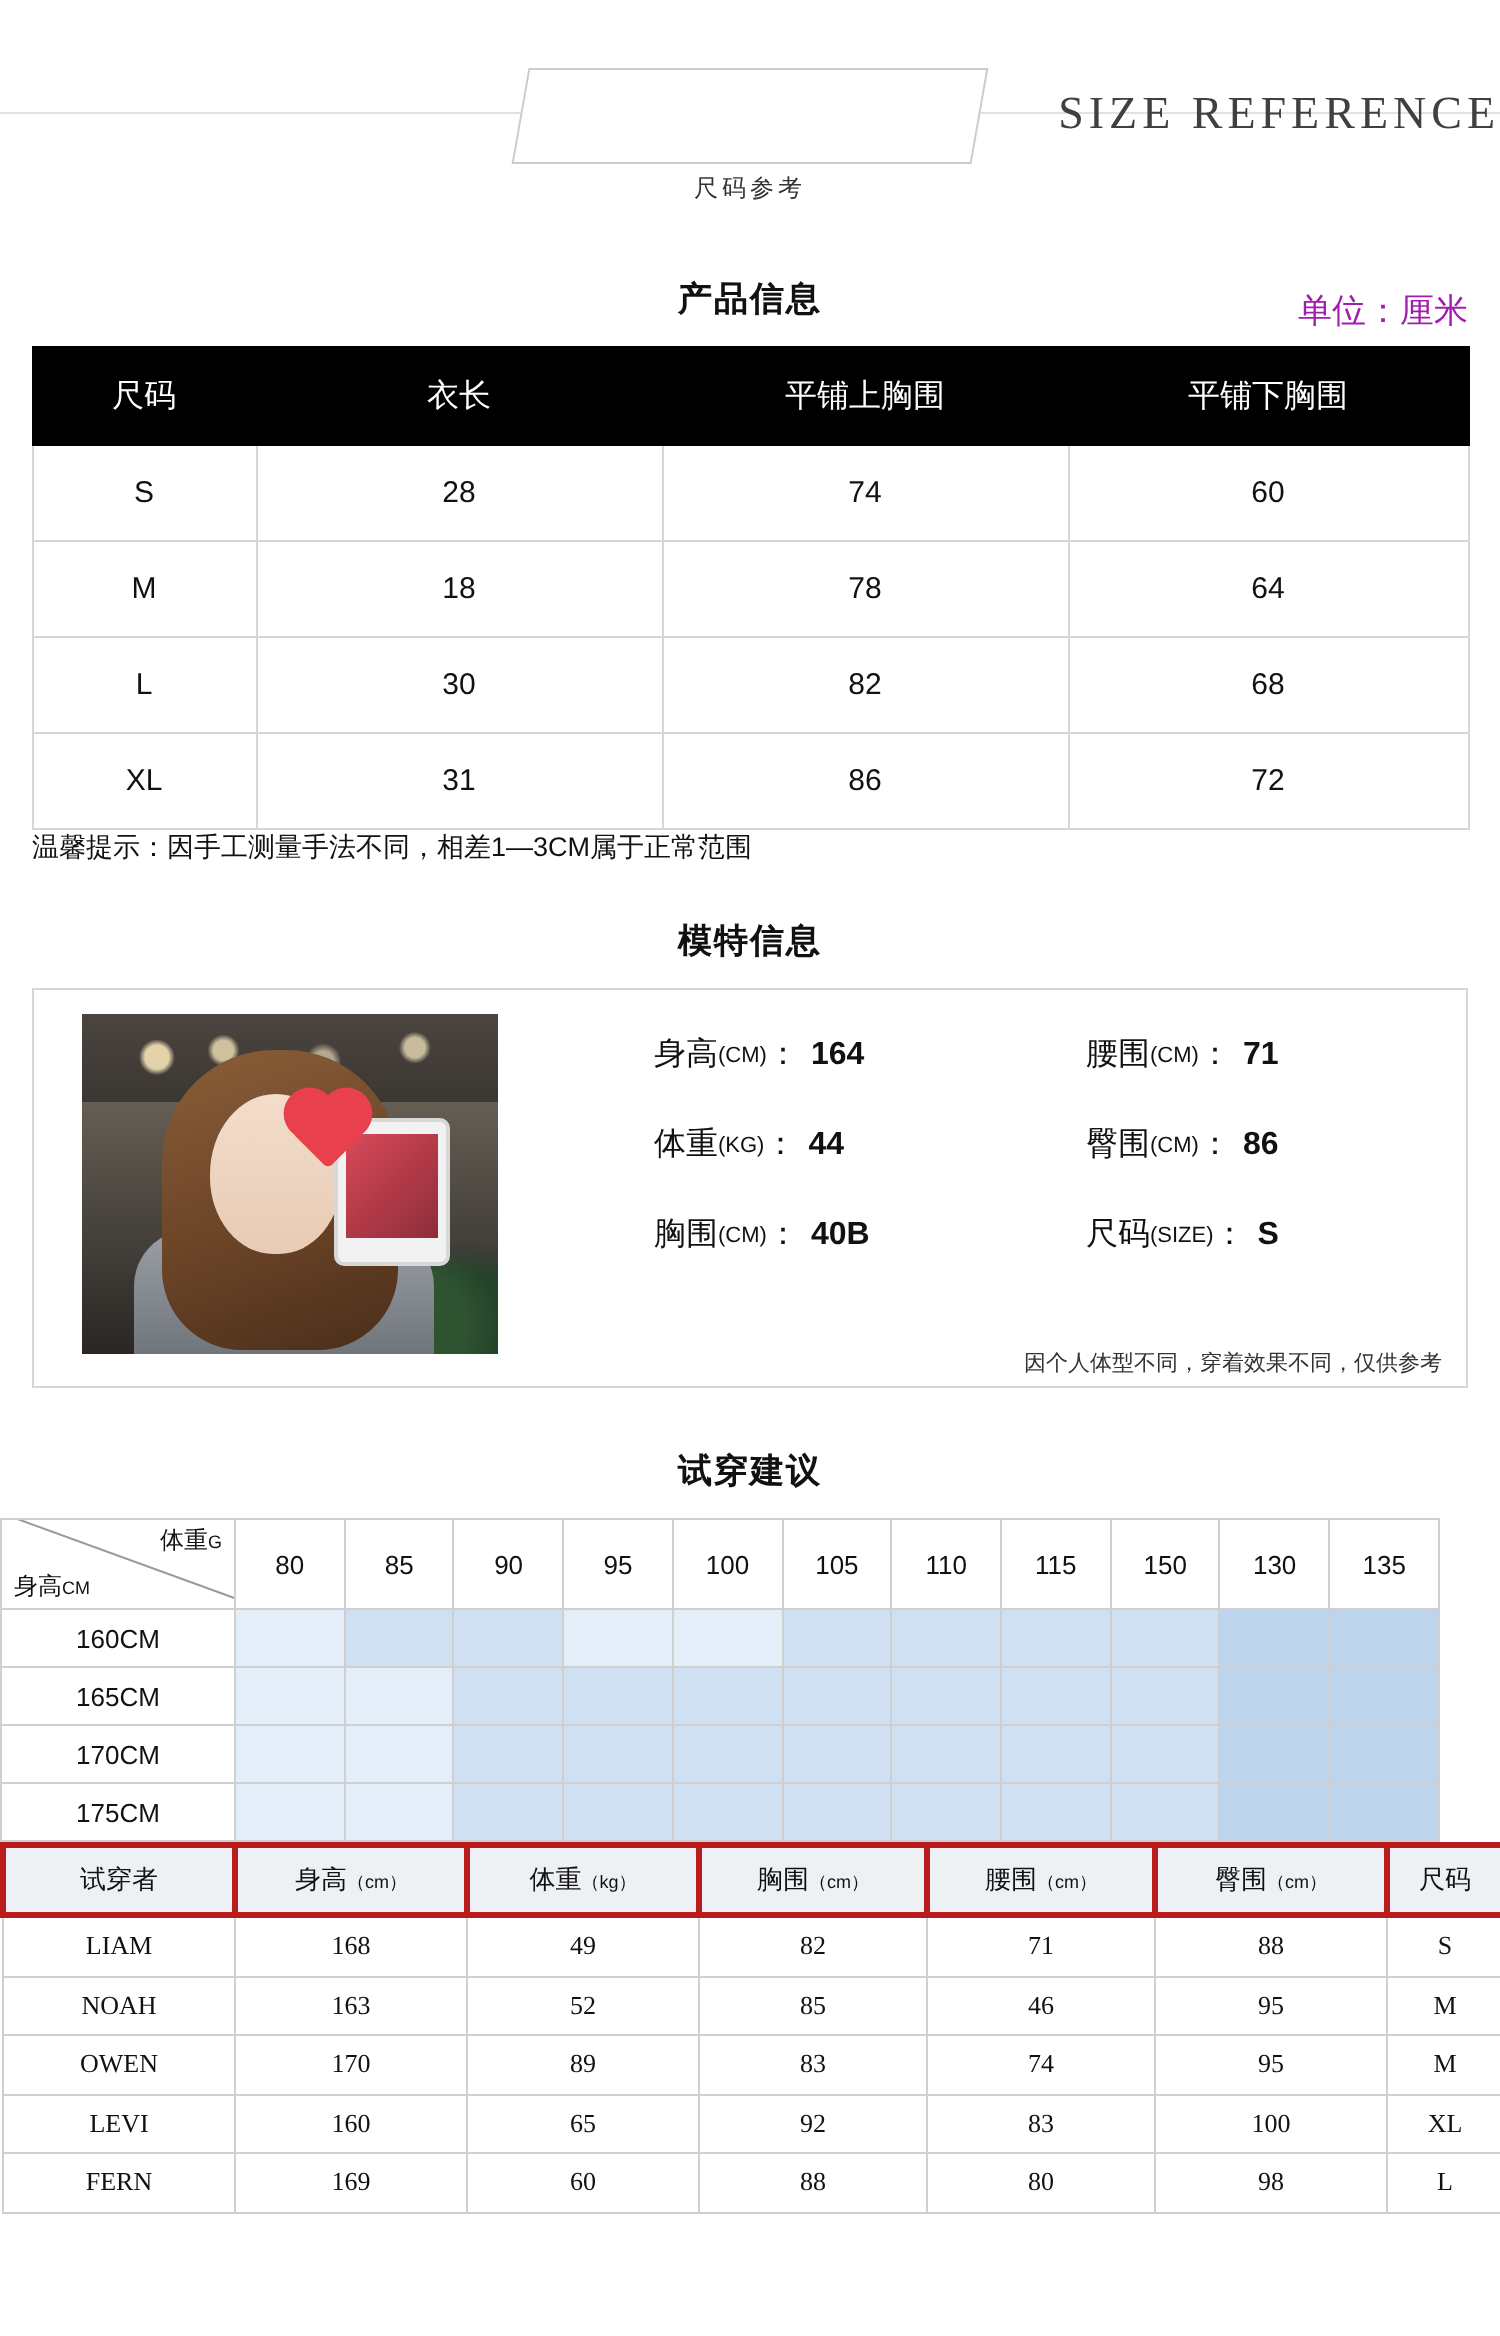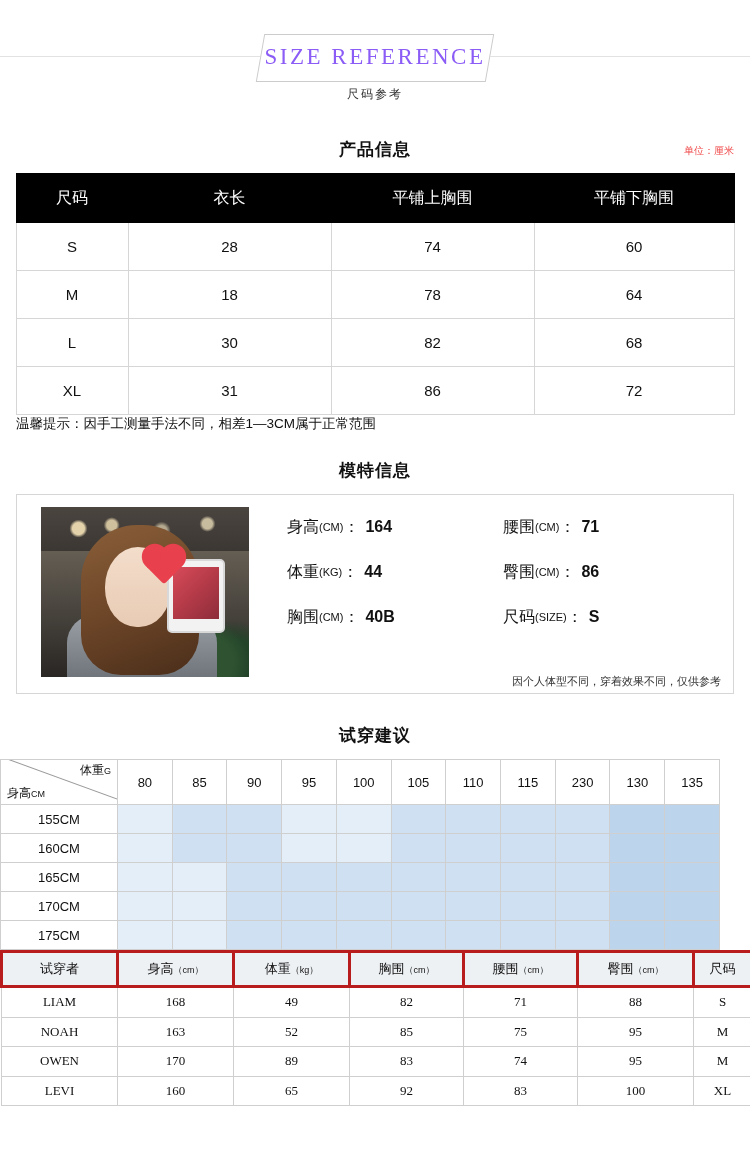--- a/index.html
+++ b/index.html
@@ -39,25 +39,25 @@
     border: 1px solid #cccccc;
     background: #ffffff;
     box-sizing: border-box;
     transform: translateX(-50%) skewX(-10deg);
   }
   .header-title {
     position: absolute;
     left: 0;
     right: 0;
     top: 44px;
-    text-align: center;
+    text-align: right;
     font-family: "Liberation Serif", serif;
     font-size: 23px;
     letter-spacing: 2.5px;
-    color: #8b5cf6;
+    color: #404040;
     z-index: 3;
   }
   .header-sub {
     position: absolute;
     left: 0;
     right: 0;
     top: 86px;
     text-align: center;
     font-size: 12px;
     color: #333;
@@ -77,22 +77,22 @@
 
   
   .product-section {
     position: relative;
     margin-top: 18px;
   }
   .unit-note {
     position: absolute;
     right: 16px;
     top: 6px;
-    font-size: 10px;
-    color: #ef4444;
+    font-size: 17px;
+    color: #a21caf;
   }
   table.size-table {
     width: 718px;
     margin: 12px auto 0 auto;
     border-collapse: collapse;
     table-layout: fixed;
   }
   table.size-table th {
     background: #000000;
     color: #ffffff;
@@ -246,20 +246,21 @@
     top: 22px;
   }
   .model-row {
     display: flex;
     margin-bottom: 24px;
   }
   .model-field {
     width: 50%;
     font-size: 16px;
     color: #111;
+    margin-left: 40px;
   }
   .model-field .unit {
     font-size: 11px;
     vertical-align: 1px;
   }
   .model-field .val {
     font-weight: bold;
     margin-left: 6px;
   }
   .model-disclaimer {
@@ -493,40 +494,26 @@
             <span class="lbl-h"><span>身高</span><span class="sm">CM</span></span>
           </th>
           <th class="head-num">80</th>
           <th class="head-num">85</th>
           <th class="head-num">90</th>
           <th class="head-num">95</th>
           <th class="head-num">100</th>
           <th class="head-num">105</th>
           <th class="head-num">110</th>
           <th class="head-num">115</th>
-          <th class="head-num">230</th>
+          <th class="head-num">150</th>
           <th class="head-num">130</th>
           <th class="head-num">135</th>
         </tr>
       </thead>
       <tbody>
-        <tr class="grid-row">
-          <td class="rowlabel">155CM</td>
-          <td class="cell b1"></td>
-          <td class="cell b2"></td>
-          <td class="cell b2"></td>
-          <td class="cell b1"></td>
-          <td class="cell b1"></td>
-          <td class="cell b2"></td>
-          <td class="cell b2"></td>
-          <td class="cell b2"></td>
-          <td class="cell b2"></td>
-          <td class="cell b3"></td>
-          <td class="cell b3"></td>
-        </tr>
         <tr class="grid-row">
           <td class="rowlabel">160CM</td>
           <td class="cell b1"></td>
           <td class="cell b2"></td>
           <td class="cell b2"></td>
           <td class="cell b1"></td>
           <td class="cell b1"></td>
           <td class="cell b2"></td>
           <td class="cell b2"></td>
           <td class="cell b2"></td>
@@ -608,21 +595,21 @@
           <td>82</td>
           <td>71</td>
           <td>88</td>
           <td>S</td>
         </tr>
         <tr>
           <td>NOAH</td>
           <td>163</td>
           <td>52</td>
           <td>85</td>
-          <td>75</td>
+          <td>46</td>
           <td>95</td>
           <td>M</td>
         </tr>
         <tr>
           <td>OWEN</td>
           <td>170</td>
           <td>89</td>
           <td>83</td>
           <td>74</td>
           <td>95</td>
@@ -630,16 +617,25 @@
         </tr>
         <tr>
           <td>LEVI</td>
           <td>160</td>
           <td>65</td>
           <td>92</td>
           <td>83</td>
           <td>100</td>
           <td>XL</td>
         </tr>
+        <tr>
+          <td>FERN</td>
+          <td>169</td>
+          <td>60</td>
+          <td>88</td>
+          <td>80</td>
+          <td>98</td>
+          <td>L</td>
+        </tr>
       </tbody>
     </table>
   </div>
 </div>
 
 </body></html>

